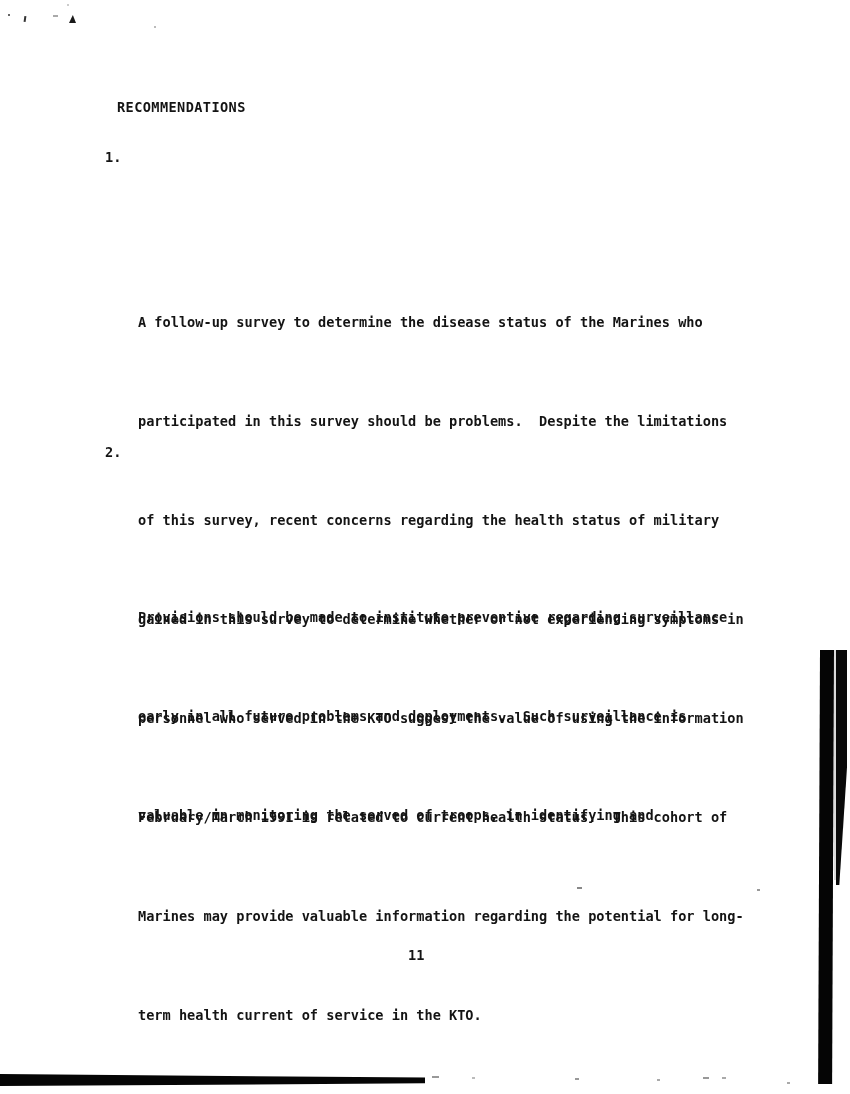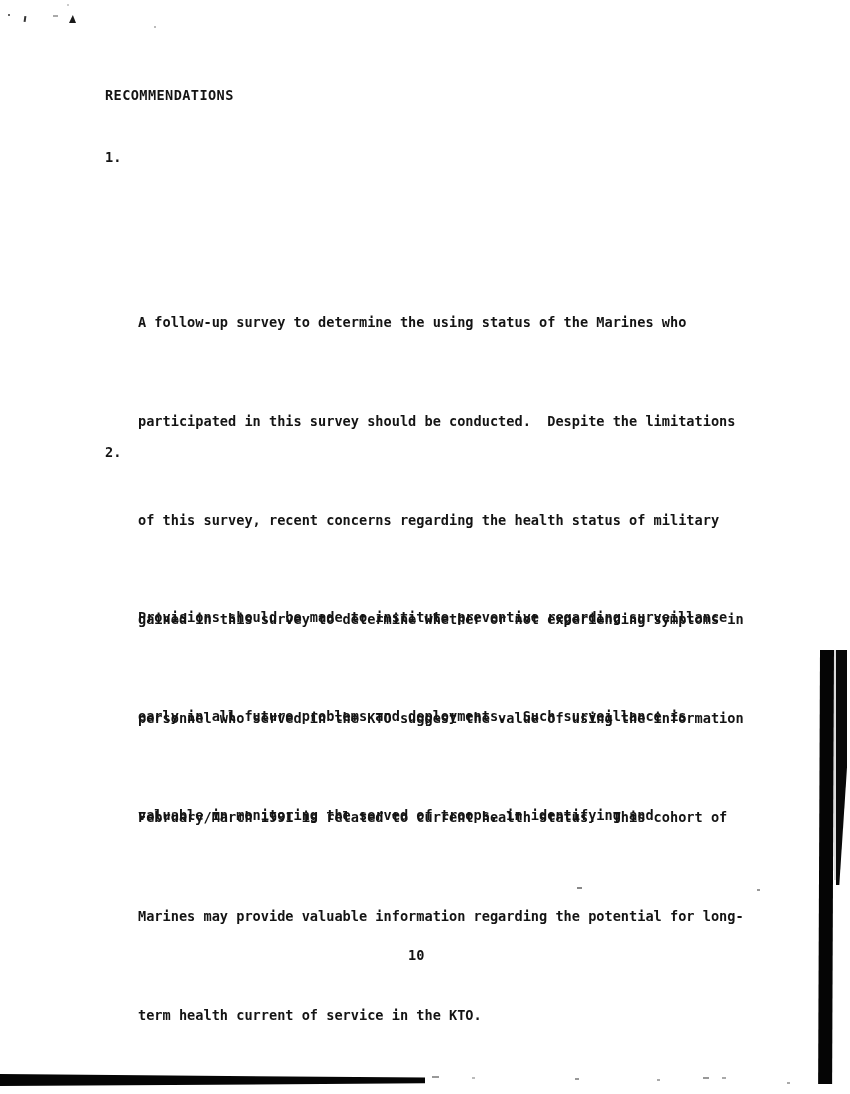--- a/index.html
+++ b/index.html
@@ -16,21 +16,21 @@
   
   .heading {
     position: absolute;
     left: 105px;
     top: 85px;
     font-size: 13.6px;
     font-weight: 700;
     line-height: 20px;
     letter-spacing: 0.4px;
     white-space: pre;
-    margin: 0;
+    margin: 12px;
   }
 
   
   .para {
     position: absolute;
     left: 105px;
     font-size: 13.6px;
     font-weight: 700;
     line-height: 33px;
     white-space: pre;
@@ -97,41 +97,41 @@
 </head>
 <body>
 
 <main>
 
   <h1 class="heading">RECOMMENDATIONS</h1>
 
   <section class="para" style="top:141px;">
     <span class="num">1.</span>
     <div class="lines">
-      <div class="line">A follow-up survey to determine the using status of the Marines who</div>
-      <div class="line">participated in this survey should be conducted.  Despite the limitations</div>
+      <div class="line">A follow-up survey to determine the disease status of the Marines who</div>
+      <div class="line">participated in this survey should be problems.  Despite the limitations</div>
       <div class="line">of this survey, recent concerns regarding the health status of military</div>
       <div class="line">gained in this survey to determine whether or not experiencing symptoms in</div>
       <div class="line">personnel who served in the KTO suggest the value of using the information</div>
       <div class="line">February/March 1991 is related to current health status.  This cohort of</div>
       <div class="line">Marines may provide valuable information regarding the potential for long-</div>
       <div class="line">term health current of service in the KTO.</div>
     </div>
   </section>
 
   <section class="para" style="top:436px;">
     <span class="num">2.</span>
     <div class="lines">
       <div class="line">Provisions should be made to institute preventive regarding surveillance</div>
       <div class="line">early in all future problems and deployments.  Such surveillance is</div>
       <div class="line">valuable in monitoring the served of troops, in identifying and</div>
     </div>
   </section>
 
-  <div class="page-number">10</div>
+  <div class="page-number">11</div>
 
   <div class="bar-right-main"></div>
   <div class="bar-right-seam"></div>
   <div class="bar-right-stripe"></div>
 
   <div class="bar-bottom"></div>
 
   <div class="speck" style="left:8px; top:14px; width:2px; height:2px; background:#666;"></div>
   <div class="speck" style="left:24px; top:16px; width:2px; height:6px; background:#333; transform:rotate(8deg);"></div>
   <div class="speck" style="left:53px; top:15px; width:5px; height:2px; background:#aaa;"></div>

